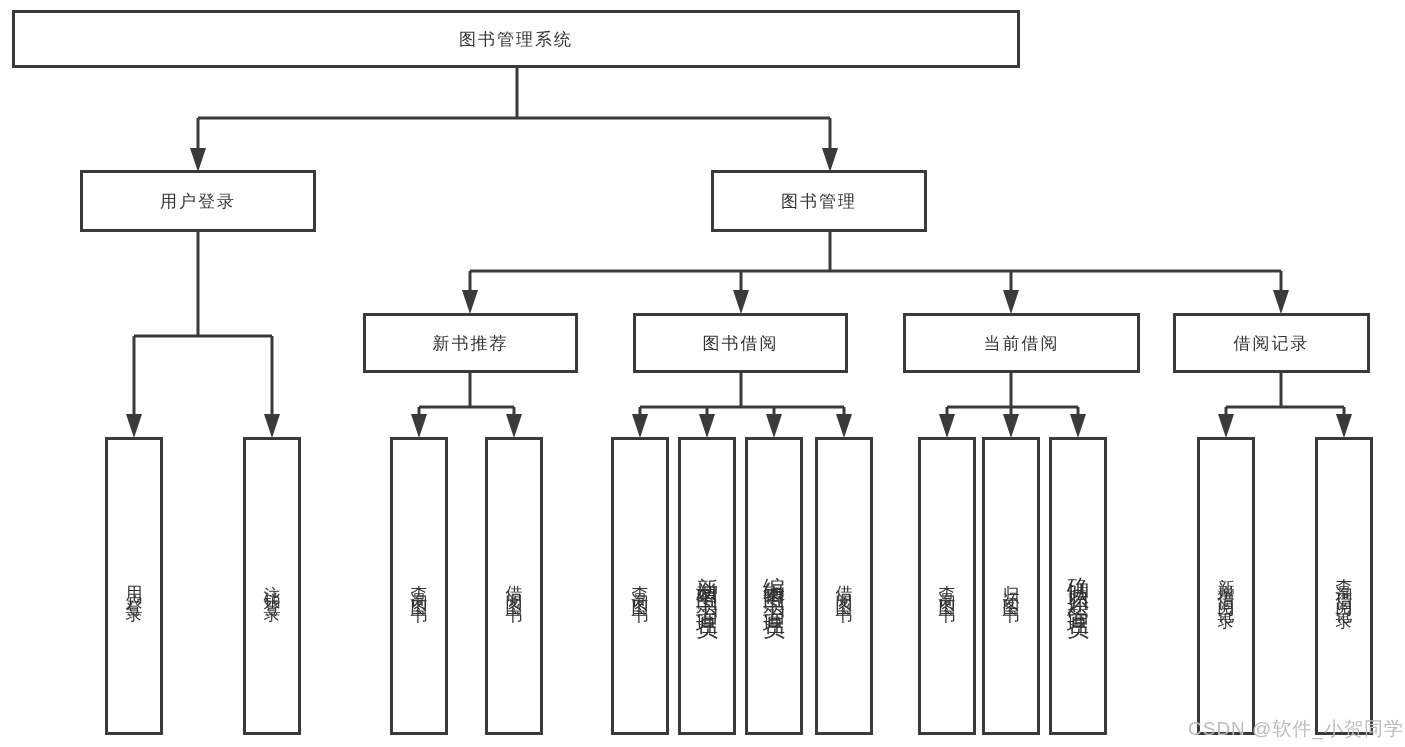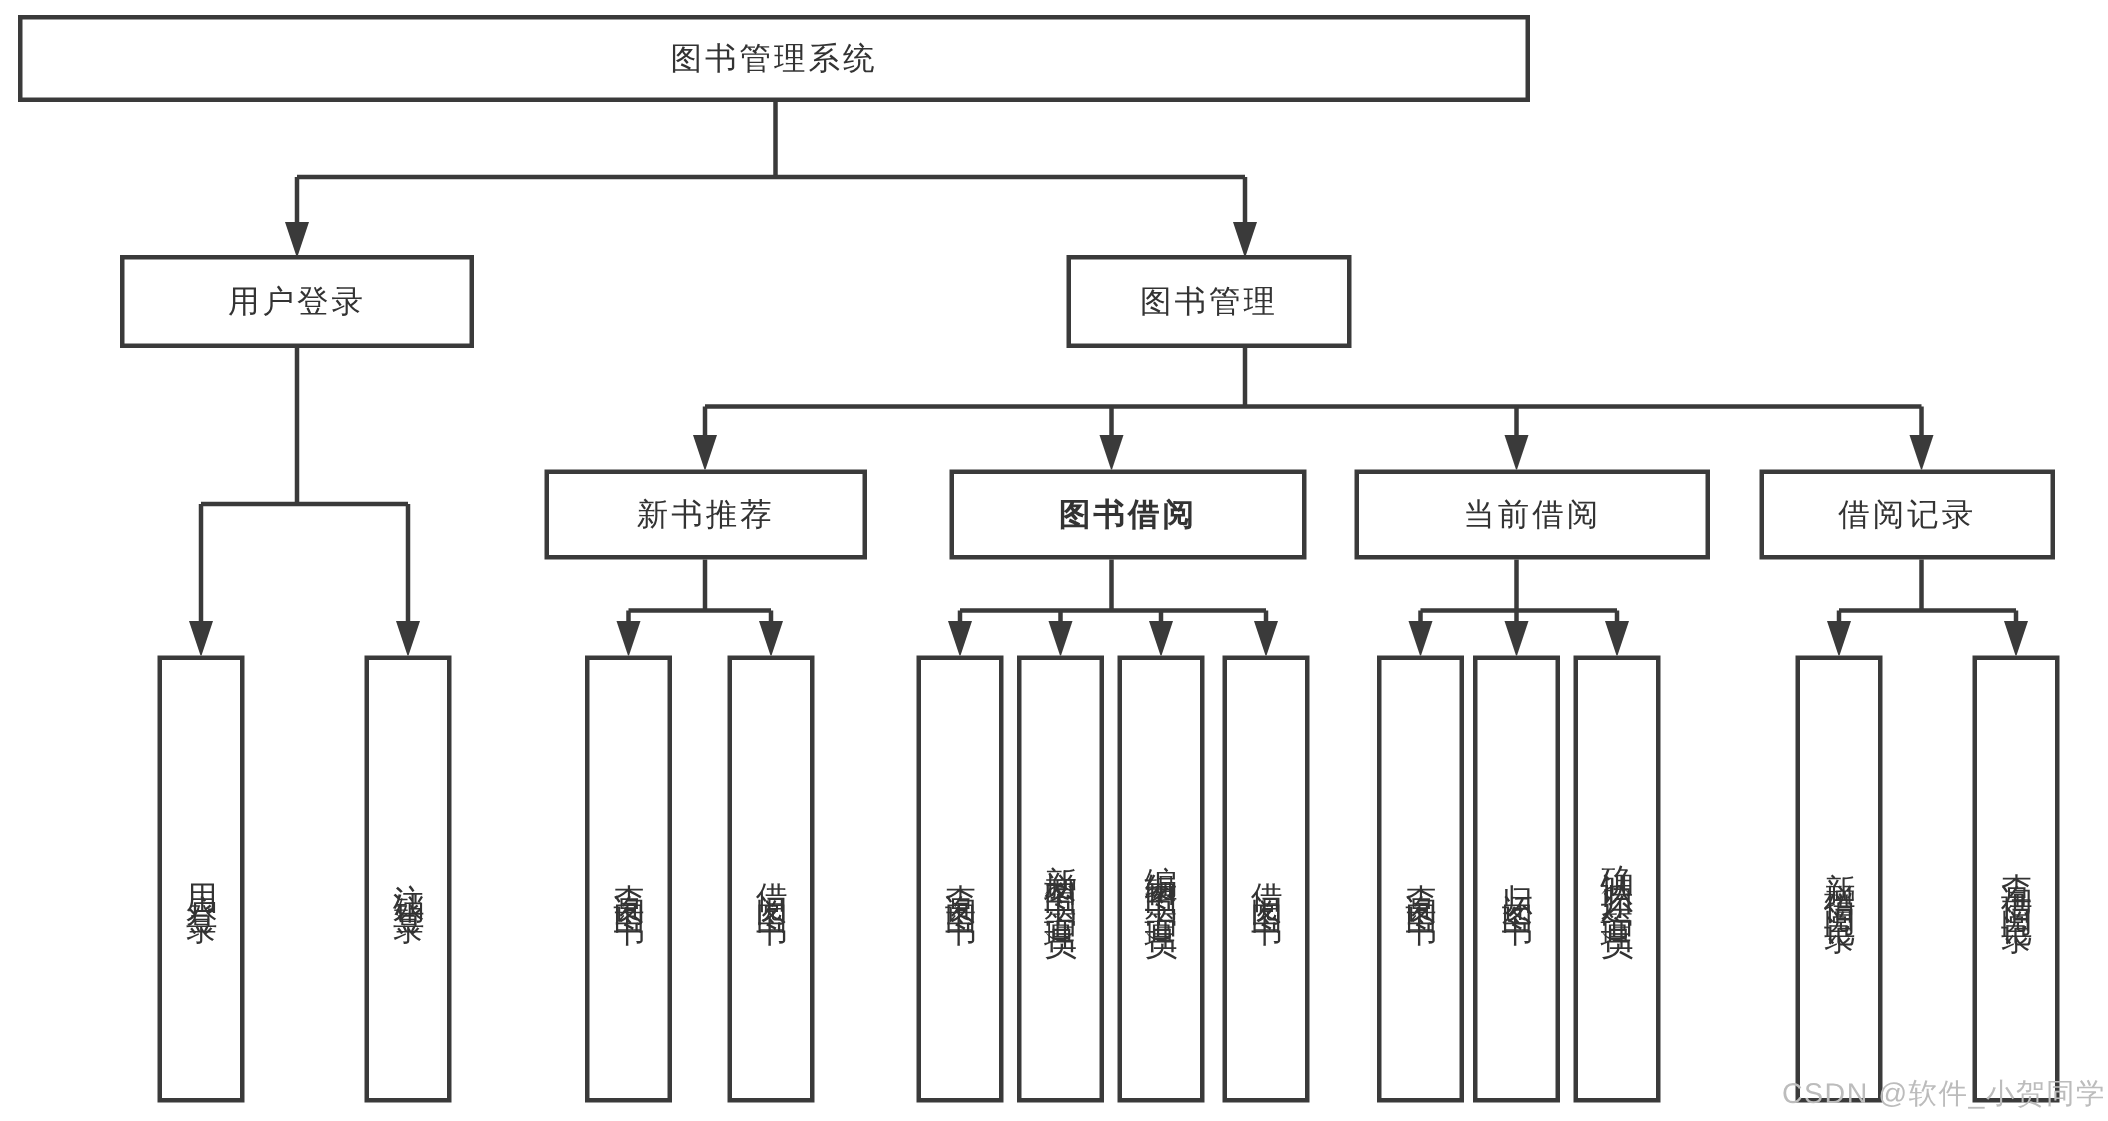--- a/index.html
+++ b/index.html
@@ -24,39 +24,39 @@
   }
   .box {
     position: absolute;
     box-sizing: border-box;
     border: 3px solid #3a3a3a;
     background: #ffffff;
     color: #333333;
     display: flex;
     align-items: center;
     justify-content: center;
-    font-size: 21px;
+    font-size: 17px;
     letter-spacing: 2px;
     white-space: nowrap;
   }
   .box.vertical {
     writing-mode: vertical-rl;
     text-orientation: mixed;
     letter-spacing: 7px;
     line-height: 1;
     white-space: normal;
   }
   
   .n-root   { left: 12px;  top: 10px;  width: 1008px; height: 58px; }
   
   .n-login  { left: 80px;  top: 170px; width: 236px;  height: 62px; }
-  .n-mgmt   { left: 711px; top: 170px; width: 190px;  height: 62px; }
+  .n-mgmt   { left: 711px; top: 170px; width: 216px;  height: 62px; }
   
   .n-rec    { left: 363px;  top: 313px; width: 215px; height: 60px; }
-  .n-borrow { left: 633px;  top: 313px; width: 238px; height: 60px; font-weight: bold; }
+  .n-borrow { left: 633px;  top: 313px; width: 215px; height: 60px; }
   .n-cur    { left: 903px;  top: 313px; width: 237px; height: 60px; }
   .n-hist   { left: 1173px; top: 313px; width: 197px; height: 60px; }
   
   .leaf { top: 437px; width: 58px; height: 298px; }
   .n-a1 { left: 105px; }
   .n-a2 { left: 243px; }
   .n-b1 { left: 390px; }
   .n-b2 { left: 485px; }
   .n-c1 { left: 611px; }
   .n-c2 { left: 678px; }

